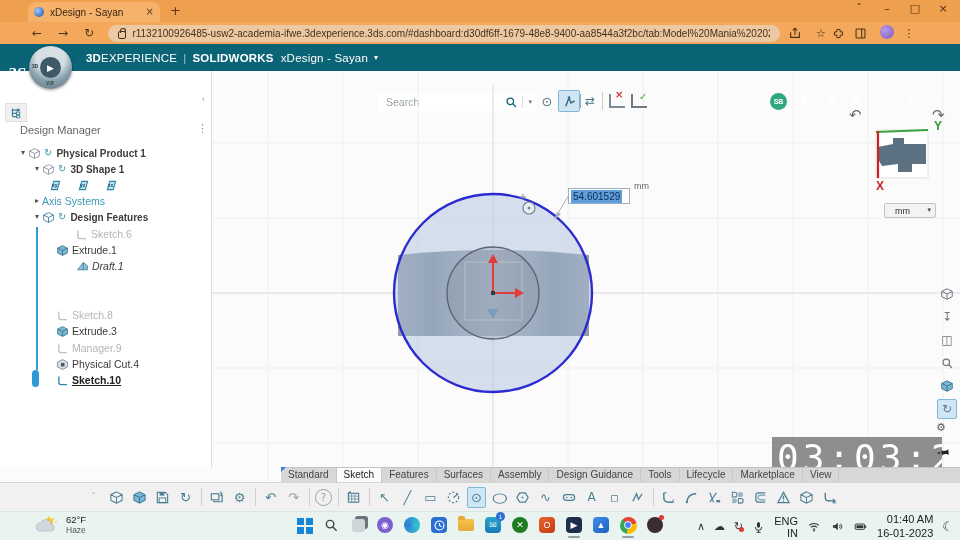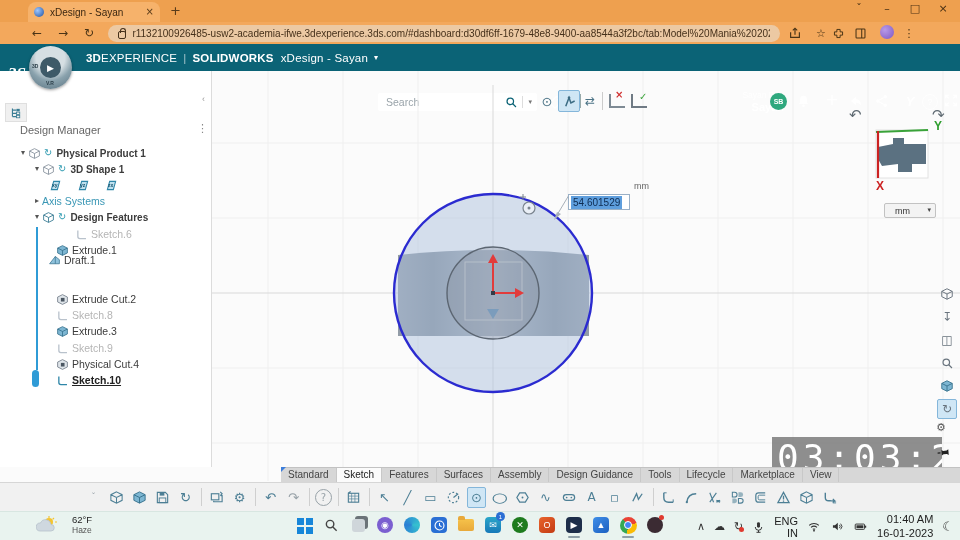--- a/index.html
+++ b/index.html
@@ -54,21 +54,21 @@
   .trow .sync{color:#2e9ab0;font-size:10px;margin-right:4px;flex:0 0 auto;}
   .dim .lbl{color:#b5b5b5;}
   .teal{color:#3a97b5;}
   .active .lbl{font-weight:bold;color:#222;text-decoration:underline;}
   #blueline{left:36px;top:227px;width:2px;height:143px;background:#2f9bd6;}
   #bluethumb{left:32px;top:370px;width:7px;height:17px;border-radius:3.5px;background:#2f9bd6;}
   .plane{position:relative;width:15px;height:11px;margin-right:13px;}
   .plane svg{position:absolute;left:0;top:0;}
   .plane em{position:absolute;left:4px;top:2px;font-style:normal;font-size:5px;color:#14506a;font-weight:bold;}
   
-  #dimfield{left:568px;top:194px;width:62px;height:16px;background:#fff;border:1px solid #9ab0c6;box-sizing:border-box;
+  #dimfield{left:568px;top:188px;width:62px;height:16px;background:#fff;border:1px solid #9ab0c6;box-sizing:border-box;
             display:flex;align-items:center;padding-left:2px;}
   #dimfield .sel{background:#5e9edd;color:#0e2c52;font-size:10px;padding:1px 2px;}
   #dimunit{left:634px;top:181px;font-size:9px;color:#666;}
   #toptools{left:536px;top:89px;height:24px;display:flex;align-items:center;color:#4b7386;}
   #toptools .tt{width:22px;height:22px;display:flex;align-items:center;justify-content:center;font-size:13px;}
   #toptools .sel{background:#cfe6f5;border:1px solid #84b6da;border-radius:2px;box-sizing:border-box;}
   #toptools .sep{width:1px;height:18px;background:#ccc;margin:0 3px;}
   .cornerglyph{position:relative;width:14px;height:12px;border-left:2px solid #7e8a94;border-bottom:2px solid #7e8a94;}
   .cornerglyph b{position:absolute;font-size:10px;font-weight:bold;left:4px;top:-4px;font-family:"DejaVu Sans",sans-serif;}
   #triadY{left:934px;top:119px;color:#2f9e2f;font-weight:bold;font-size:12px;}
@@ -97,21 +97,21 @@
             display:flex;align-items:center;box-sizing:border-box;padding-left:84px;}
   .ti{width:19px;height:21px;display:flex;align-items:center;justify-content:center;color:#4d7f95;
       font-size:13px;margin-right:4px;flex:0 0 auto;font-family:"DejaVu Sans",sans-serif;}
   .ti.grey{color:#98a2a8;}
   .ti.on{background:#cfe6f5;border:1px solid #84b6da;border-radius:2px;box-sizing:border-box;}
   .tsep{width:1px;height:18px;background:#cfcfcf;margin:0 5px 0 2px;flex:0 0 auto;}
   .ellip{transform:scaleX(1.45);}
   
   #taskbar{left:0;top:511px;width:960px;height:29px;background:#e9f3ef;border-top:1px solid #d8e6e1;}
   #weather{left:36px;top:514px;display:flex;align-items:center;}
-  #weather .wtxt{margin-left:12px;line-height:1.2;}
+  #weather .wtxt{margin-left:6px;line-height:1.2;}
   #weather .wt1{font-size:9.5px;color:#222;}
   #weather .wt2{font-size:8.5px;color:#555;}
   #tbicons{left:293px;top:514px;display:flex;align-items:center;}
   .tbi{width:22px;height:22px;margin-right:5px;display:flex;align-items:center;justify-content:center;position:relative;}
   .sq{width:16px;height:16px;border-radius:4px;display:flex;align-items:center;justify-content:center;color:#fff;font-size:9px;}
   .winlogo{width:7px;height:7px;background:#1786d9;box-shadow:9px 0 #1786d9,0 9px #1786d9,9px 9px #1786d9;margin:-8px 8px 0 0;}
   .chrome{width:17px;height:17px;border-radius:50%;background:conic-gradient(from -45deg,#ea4335 0 33%,#fbbc05 0 66%,#34a853 0 100%);position:relative;}
   .chrome:after{content:"";position:absolute;left:4.5px;top:4.5px;width:8px;height:8px;border-radius:50%;background:#4285f4;border:1.5px solid #fff;box-sizing:border-box;}
   .underln{position:absolute;bottom:-2px;left:5px;width:12px;height:2px;border-radius:1px;background:#8fa0a8;}
   #tray{right:6px;top:513px;display:flex;align-items:center;color:#333;}
@@ -562,49 +562,43 @@
         <use href="#i-corner"></use>
       </svg>
     <span class="lbl">Sketch.6</span>
   </div>
   <div class="g trow" style="top:242px;padding-left:56px;">
     <svg width="13" height="13" viewBox="0 0 16 16">
         <use href="#i-cubeF"></use>
       </svg>
     <span class="lbl">Extrude.1</span>
   </div>
-  <div class="g trow" style="top:252px;padding-left:48px;">
+  <div class="g trow" style="top:258px;padding-left:76px;font-style:italic;">
     <svg width="13" height="13" viewBox="0 0 16 16">
         <use href="#i-wedge"></use>
       </svg>
     <span class="lbl">Draft.1</span>
-  </div>
-  <div class="g trow" style="top:291px;padding-left:56px;">
-    <svg width="13" height="13" viewBox="0 0 16 16">
-        <use href="#i-cubecut"></use>
-      </svg>
-    <span class="lbl">Extrude Cut.2</span>
   </div>
   <div class="g trow dim" style="top:307px;padding-left:56px;">
     <svg width="13" height="13" viewBox="0 0 16 16" color="#b9c2cc">
         <use href="#i-corner"></use>
       </svg>
     <span class="lbl">Sketch.8</span>
   </div>
   <div class="g trow" style="top:323px;padding-left:56px;">
     <svg width="13" height="13" viewBox="0 0 16 16">
         <use href="#i-cubeF"></use>
       </svg>
     <span class="lbl">Extrude.3</span>
   </div>
   <div class="g trow dim" style="top:340px;padding-left:56px;">
     <svg width="13" height="13" viewBox="0 0 16 16" color="#b9c2cc">
         <use href="#i-corner"></use>
       </svg>
-    <span class="lbl">Sketch.9</span>
+    <span class="lbl">Manager.9</span>
   </div>
   <div class="g trow" style="top:356px;padding-left:56px;">
     <svg width="13" height="13" viewBox="0 0 16 16">
         <use href="#i-cubecut"></use>
       </svg>
     <span class="lbl">Physical Cut.4</span>
   </div>
   <div class="g trow active" style="top:372px;padding-left:56px;">
     <svg width="13" height="13" viewBox="0 0 16 16" color="#2e86a8">
         <use href="#i-corner"></use>

